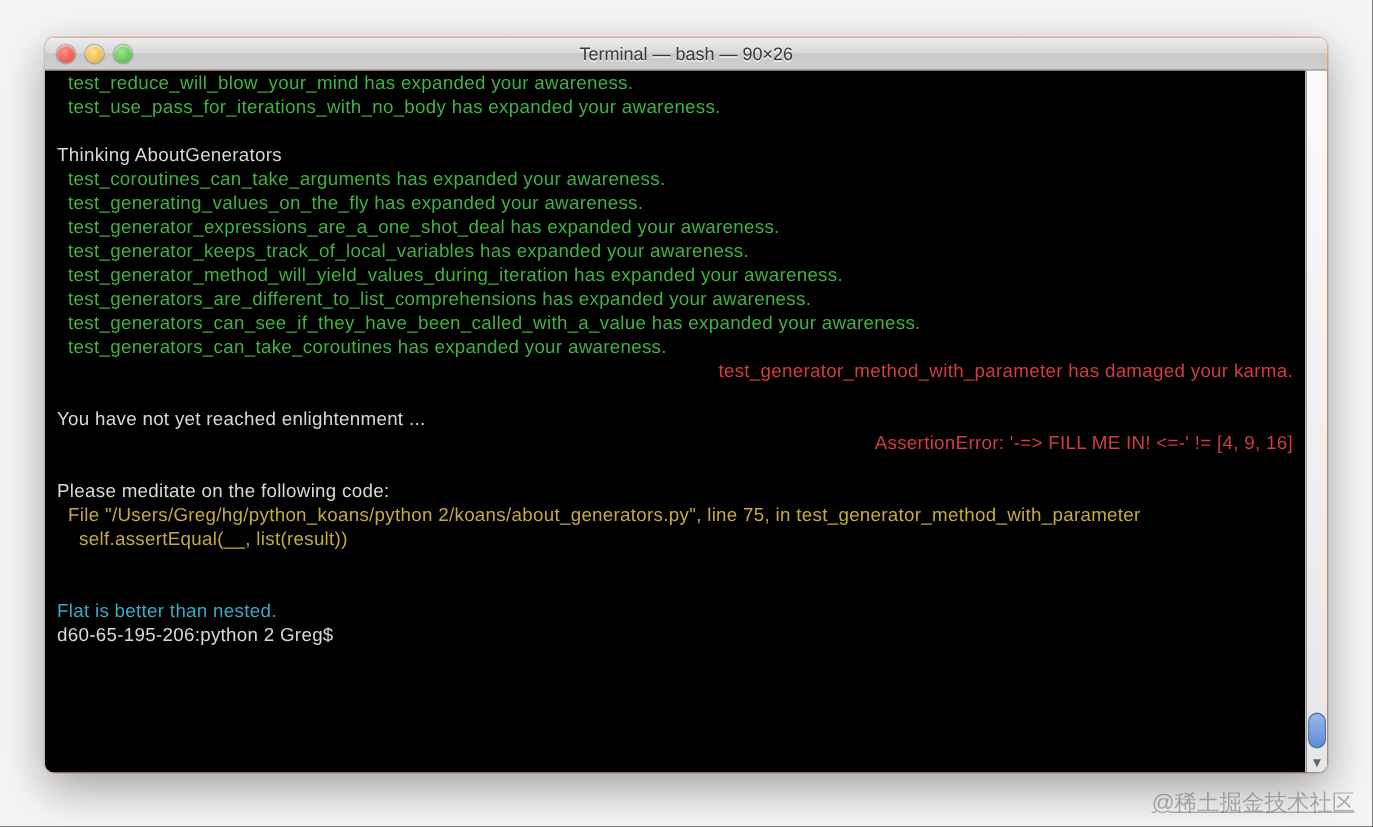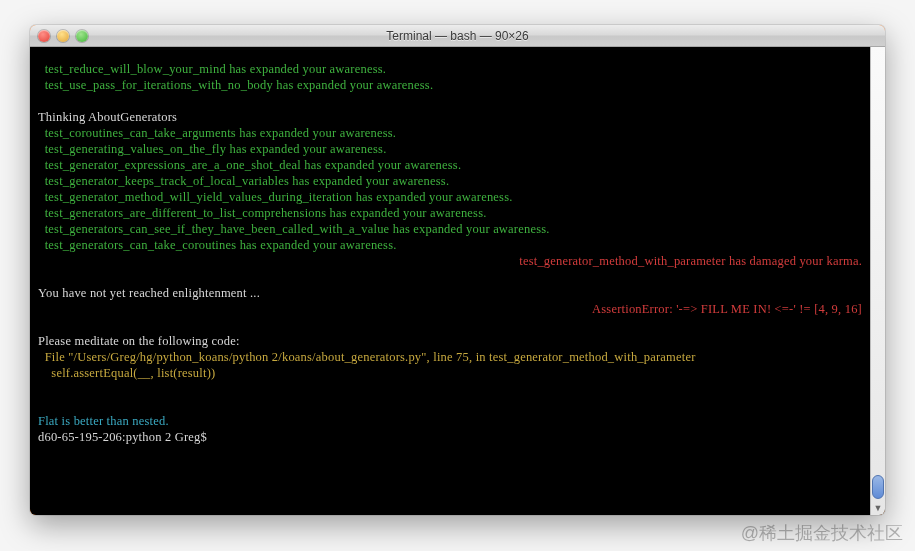--- a/index.html
+++ b/index.html
@@ -52,22 +52,22 @@
   text-shadow: 0 1px 0 rgba(255,255,255,.6);
   pointer-events: none;
 }
 .term-wrap {
   flex: 1;
   display: flex;
   background: #000;
 }
 .terminal {
   flex: 1;
-  padding: 14px 8px 10px 8px;
-  font-family: Liberation Serif, serif;
+  padding: 0 8px 10px 8px;
+  font-family: Liberation Sans, sans-serif;
   font-size: 12.5px;
   line-height: 16px;
   letter-spacing: 0.2px;
   color: #d8d8d8;
   white-space: pre-wrap;
   word-break: break-all;
 }
 .scrollbar {
   width: 15px;
   background: linear-gradient(#fafafa, #e6e6e6);
@@ -94,22 +94,23 @@
   font-size: 9px;
 }
 .g { color: #3fb23f; }
 .r { color: #d33c3c; text-align: right; }
 .y { color: #c7a93f; }
 .c { color: #3aa9c1; }
 .watermark {
   position: absolute;
   right: 12px;
   bottom: 6px;
-  font-size: 18px;
+  font-size: 15px;
   color: rgba(0,0,0,0.28);
+  text-decoration: underline;
 }
 </style>
 </head>
 <body>
 
 <div class="window">
   <div class="titlebar">
     <div class="traffic">
       <div class="light red"></div>
       <div class="light yellow"></div>

